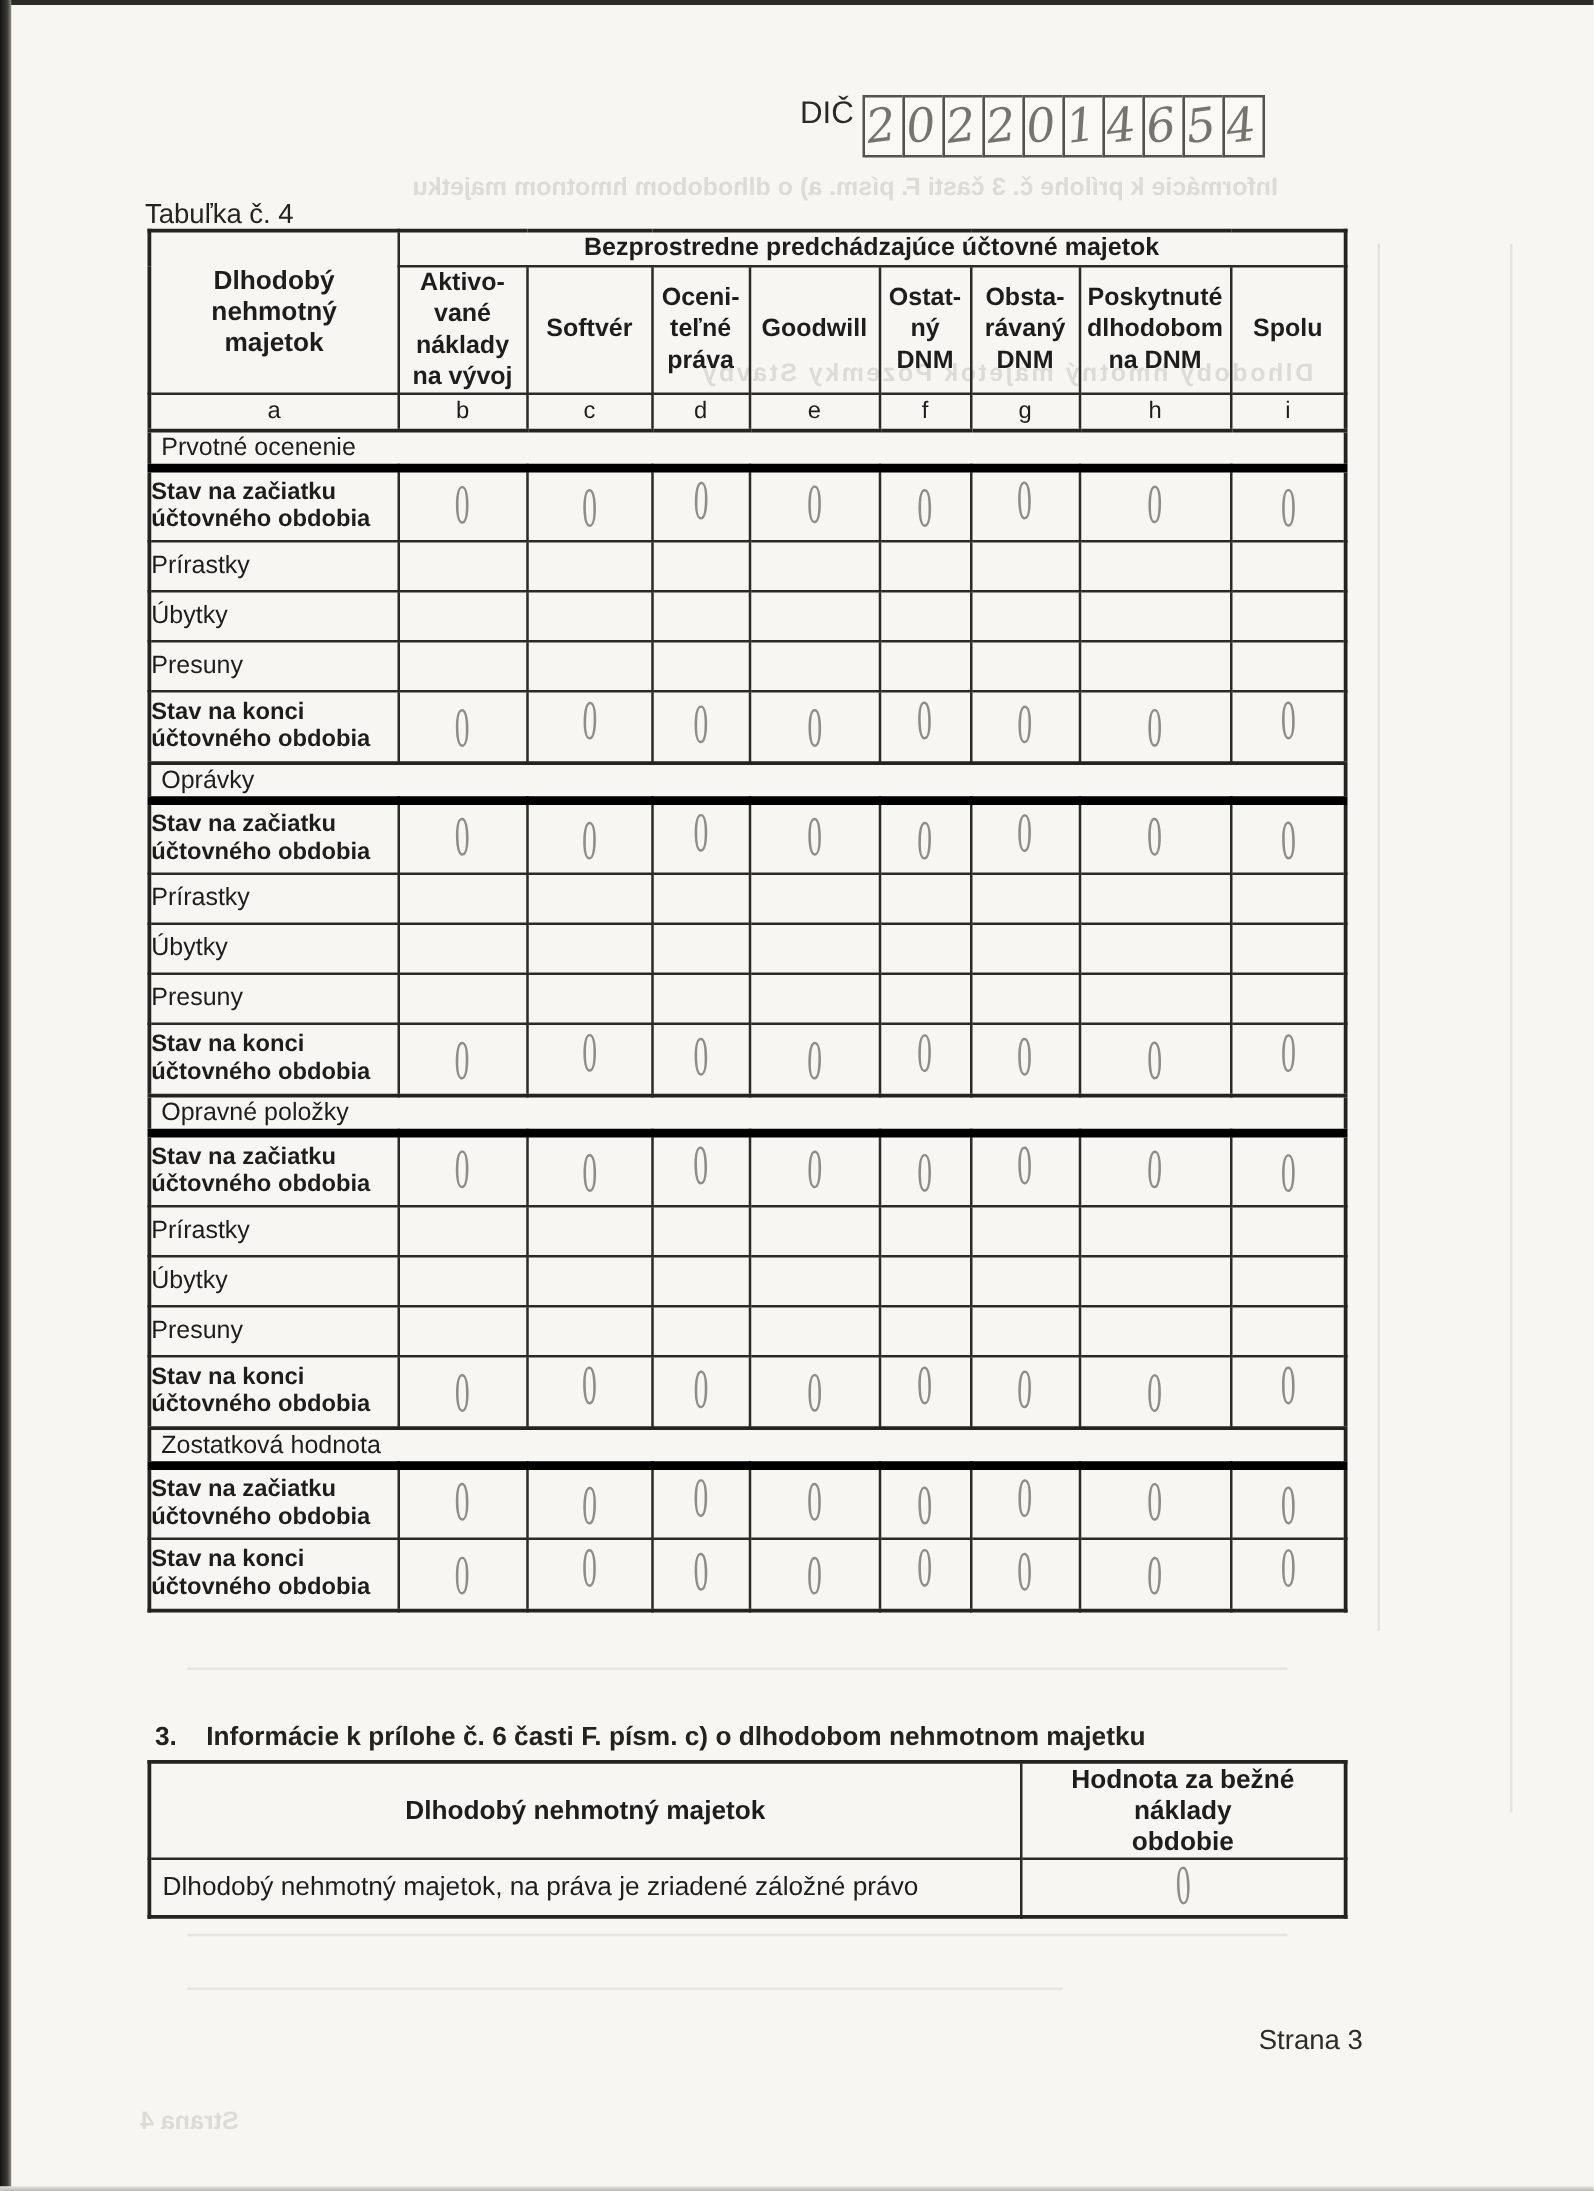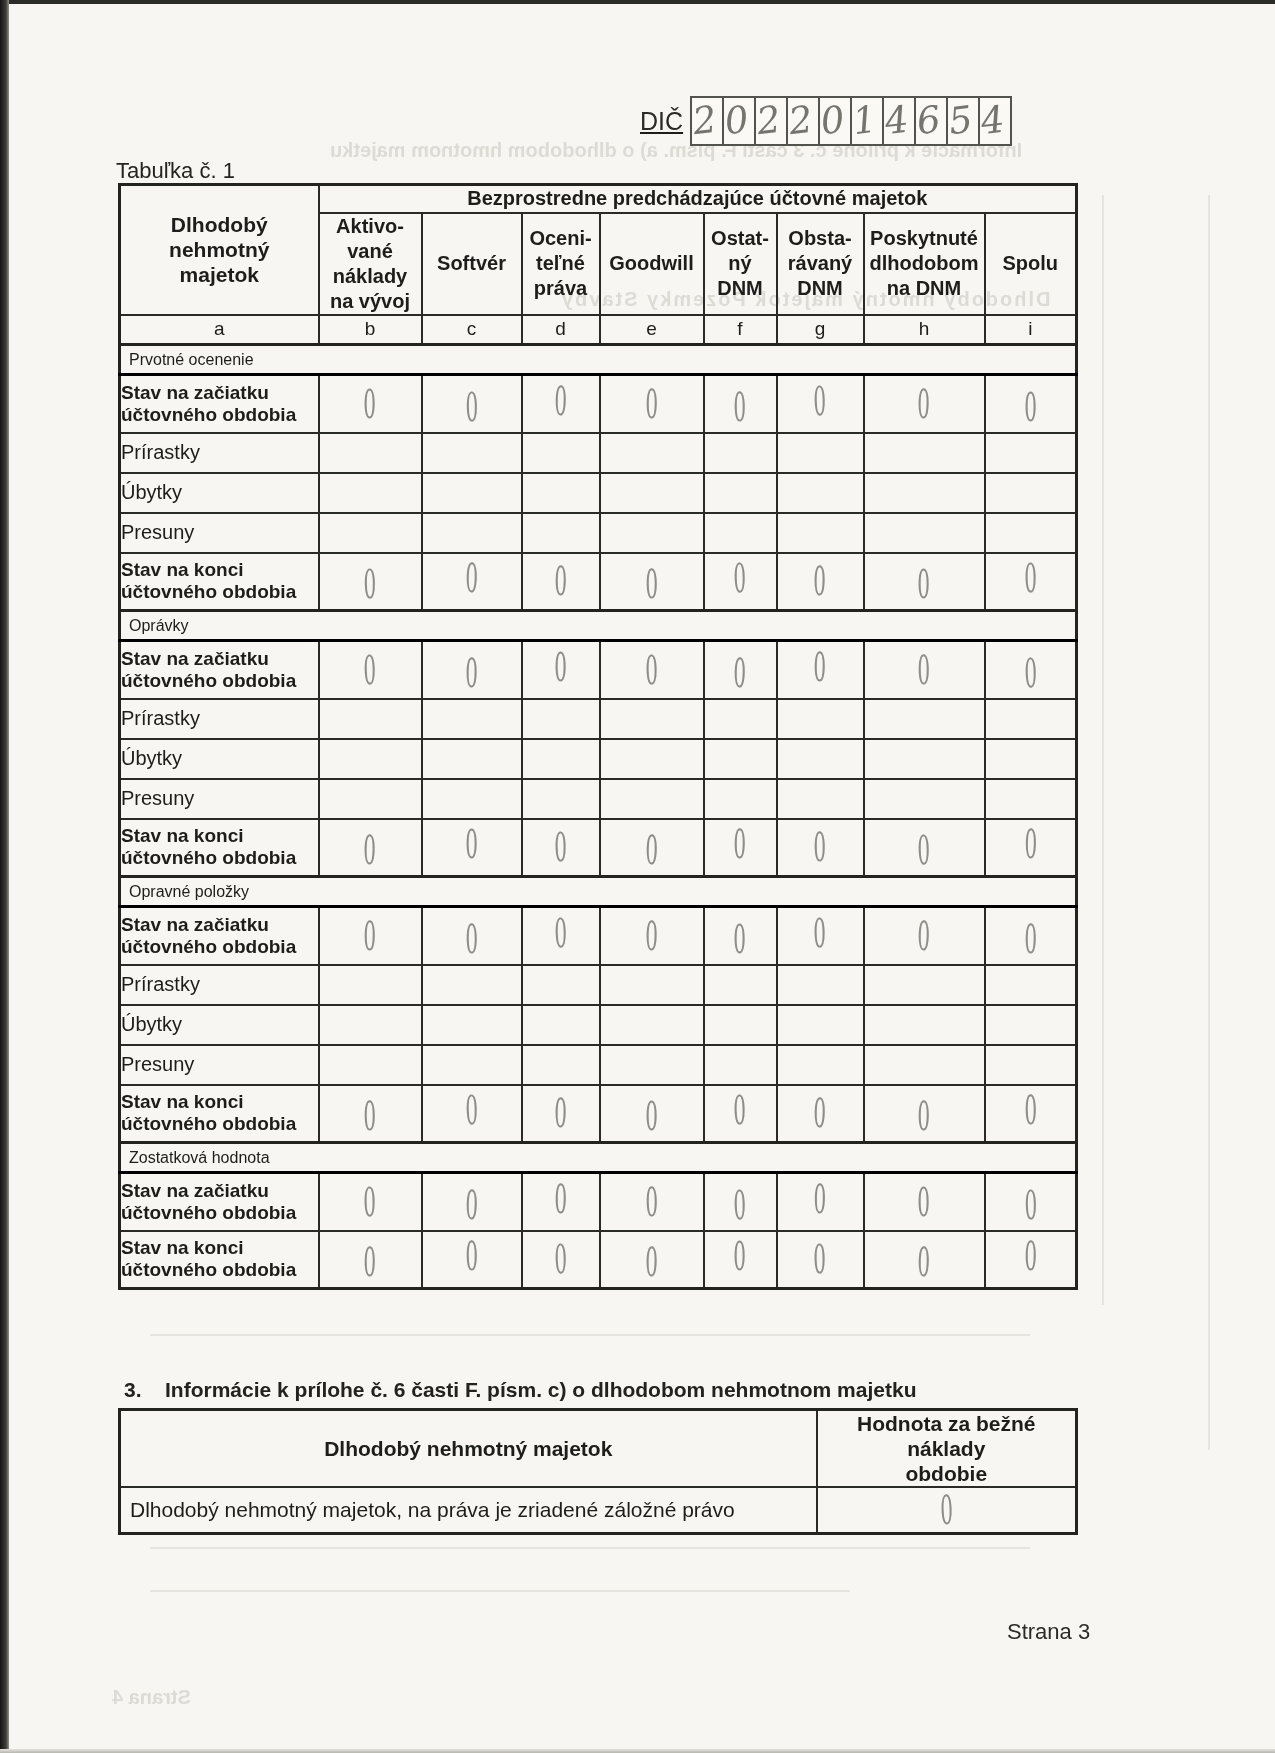--- a/index.html
+++ b/index.html
@@ -19,21 +19,21 @@
 
   
   .formid-box{
     position:absolute;left:103px;top:79px;width:330px;height:46px;
     border:2px solid #3a3a36;background:#fbfaf6;
     display:flex;align-items:center;padding-left:13px;
     font-size:26px;letter-spacing:.2px;color:#232320;
   }
 
   
-  .dic{position:absolute;left:640px;top:96px;display:flex;align-items:center;text-decoration:underline;}
+  .dic{position:absolute;left:640px;top:76px;display:flex;align-items:flex-start;}
   .dic-label{font-size:25px;margin-right:9px;color:#2a2a27;}
   .dic-boxes{display:flex;}
   .dic-box{width:30px;height:46px;border:2px solid#53534e;margin-left:-2px;background:#faf9f5;position:relative;}
   .hand-digit{
     position:absolute;left:1px;top:0px;
     font-family:"DejaVu Serif", serif;font-style:italic;
     font-size:37px;line-height:46px;color:#76756d;
     transform:rotate(-7deg);
   }
 
@@ -48,22 +48,22 @@
   table.main th, table.main td{
     border:2px solid #2a2a26;
     padding:0;vertical-align:middle;
     overflow:visible;
   }
   th.period{font-size:20px;font-weight:bold;text-align:center;}
   th.cell-a{font-size:21px;font-weight:bold;text-align:center;white-space:pre-line;line-height:25px;}
   th.colhead{font-size:20px;font-weight:bold;text-align:center;white-space:pre-line;line-height:25px;}
   tr.r-letters th{font-size:19px;font-weight:normal;text-align:center;border-bottom:3px solid #232320;}
   tr.section-row td{
-    font-size:16px;font-weight:normal;text-align:left;padding-left:8px;
-    border-top:3px solid #232320;border-bottom:3px solid #000000;
+    font-size:20px;font-weight:normal;text-align:left;padding-left:8px;
+    border-top:3px solid #232320;border-bottom:7px solid #000000;
   }
   td.lbl{font-size:20px;text-align:left;padding-left:8px;}
   tr.stav-row td.lbl{font-size:19px;font-weight:bold;white-space:pre-line;line-height:22px;}
   td.val{text-align:center;}
   .hand-zero{
     display:inline-block;
     font-family:"DejaVu Serif", serif;
     font-size:40px;line-height:1;
     color:#8e8e88;font-weight:400;
   }
@@ -146,21 +146,21 @@
         </div>
         <div class="dic-box">
           <span class="hand-digit">5</span>
         </div>
         <div class="dic-box">
           <span class="hand-digit">4</span>
         </div>
       </div>
   </div>
 
-  <div class="caption">Tabuľka č. 1</div>
+  <div class="caption">Tabuľka č. 4</div>
 
   <table class="main">
     <colgroup>
       <col style="width:199px">
         <col style="width:103px">
         <col style="width:100px">
       <col style="width:78px">
         <col style="width:104px">
         <col style="width:73px">
       <col style="width:87px">

